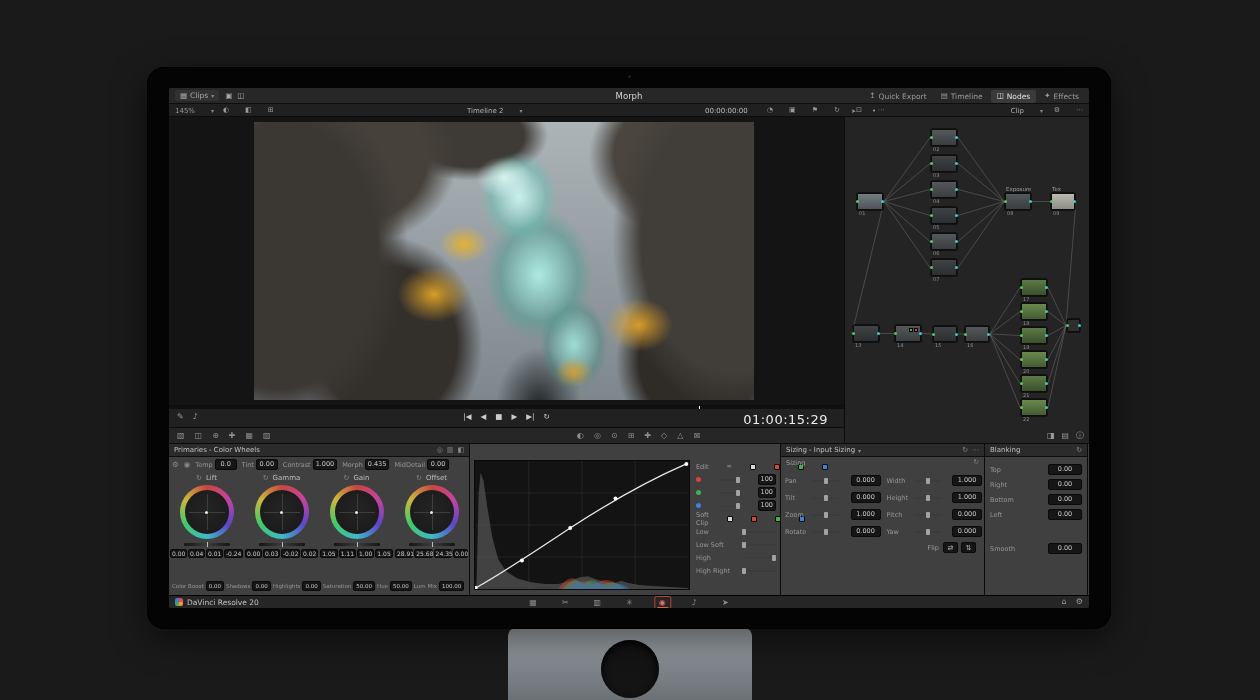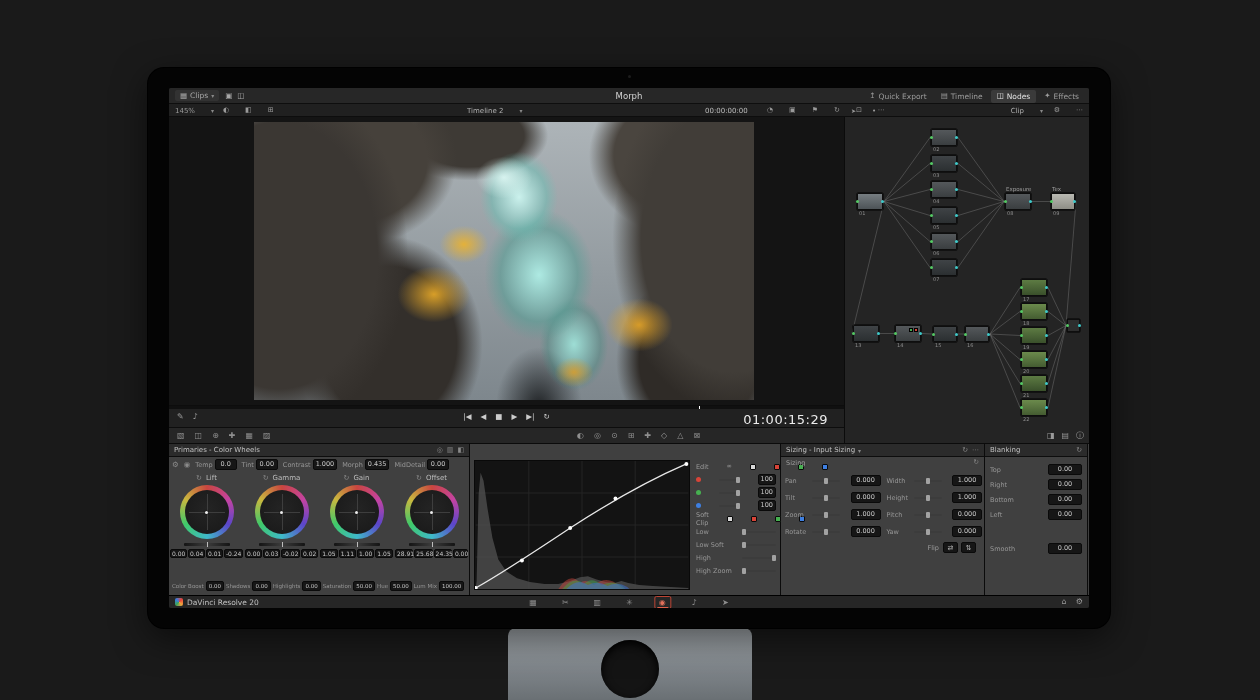--- a/index.html
+++ b/index.html
@@ -628,21 +628,21 @@
                   <span class="sthumb" style="left: calc(5% - 2px);"></span>
                 </span>
               </div>
               <div class="crow">
                 <span class="flabel" style="width: 28px;">High</span>
                 <span class="slider">
                   <span class="sthumb" style="left: calc(95% - 2px);"></span>
                 </span>
               </div>
               <div class="crow">
-                <span class="flabel" style="width: 28px;">High Zoom</span>
+                <span class="flabel" style="width: 28px;">High Right</span>
                 <span class="slider">
                   <span class="sthumb" style="left: calc(5% - 2px);"></span>
                 </span>
               </div>
             </div>
         </section>
 
         <section class="panel p-sizing">
           <div class="phead">
             <span>Sizing - Input Sizing</span>

